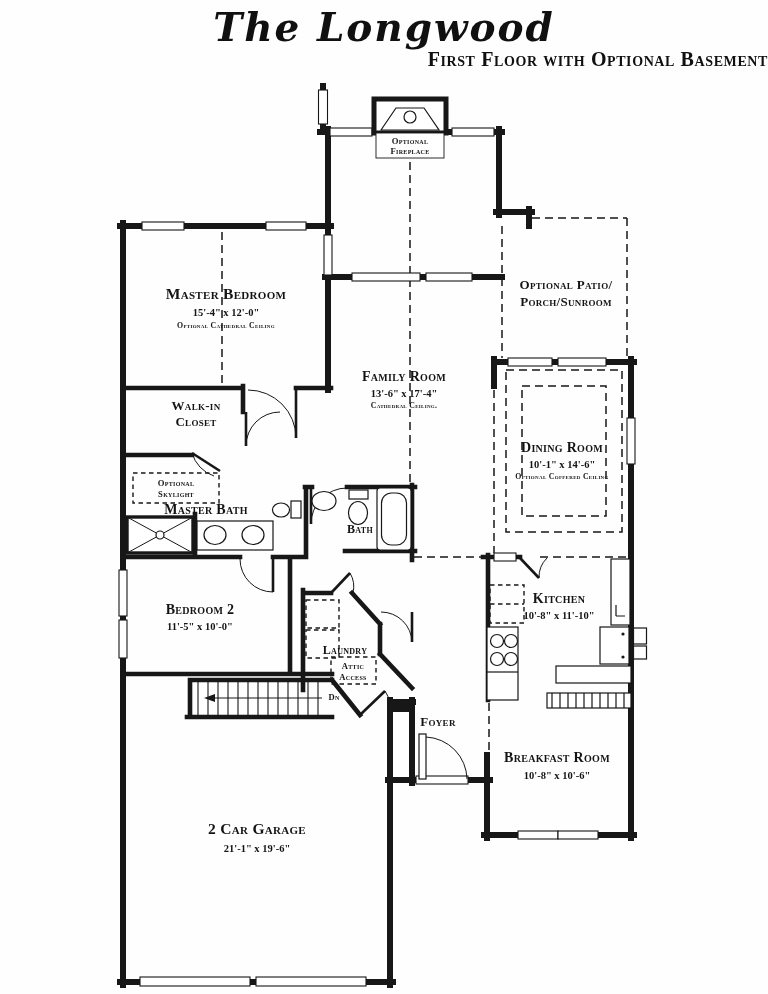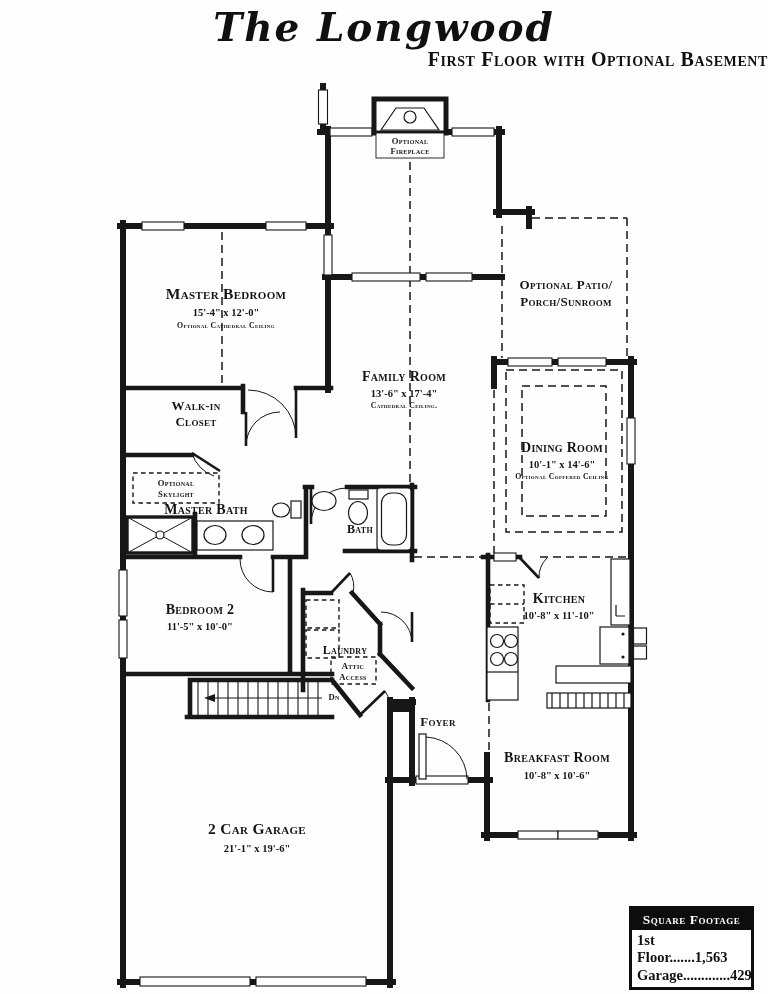--- a/index.html
+++ b/index.html
@@ -203,21 +203,14 @@
       <text class="t13" x="438" y="726">Foyer</text>
 
       <text class="t14" x="557" y="762">Breakfast Room</text>
       <text class="dims" x="557" y="779">10'-8" x 10'-6"</text>
 
       <text class="t15" x="257" y="834">2 Car Garage</text>
       <text class="dims" x="257" y="852">21'-1" x 19'-6"</text>
     </g>
   </svg>
 
-  <div class="sqft">
-    <div class="sqft-header">Square Footage</div>
-    <div class="sqft-body">
-      <div class="sqft-row">1st Floor.......1,563</div>
-      <div class="sqft-row">Garage.............429</div>
-    </div>
-  </div>
 
 </div>
 
 </body></html>

